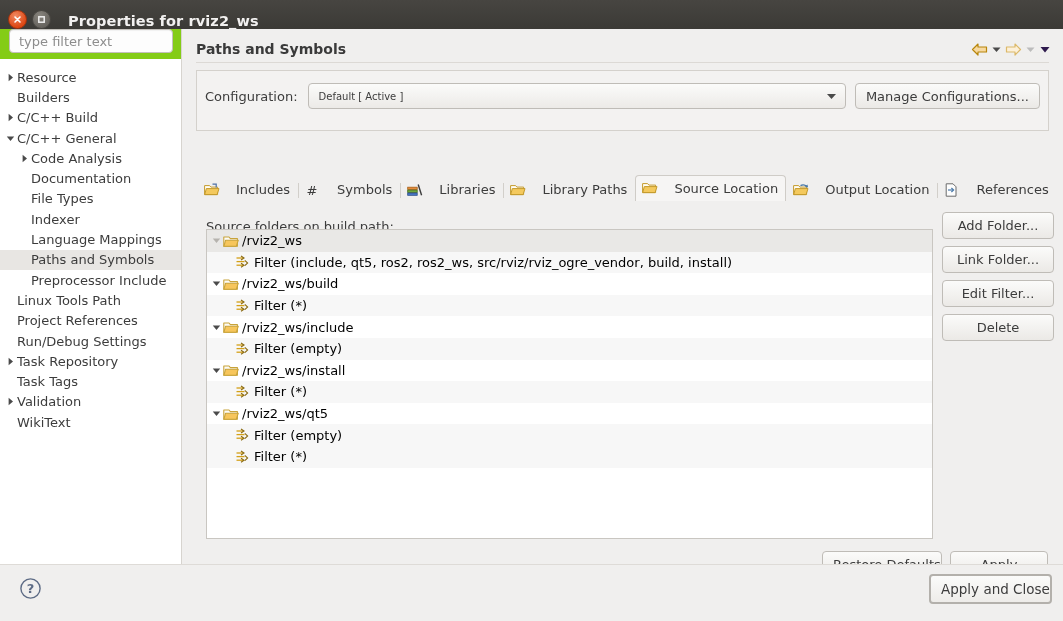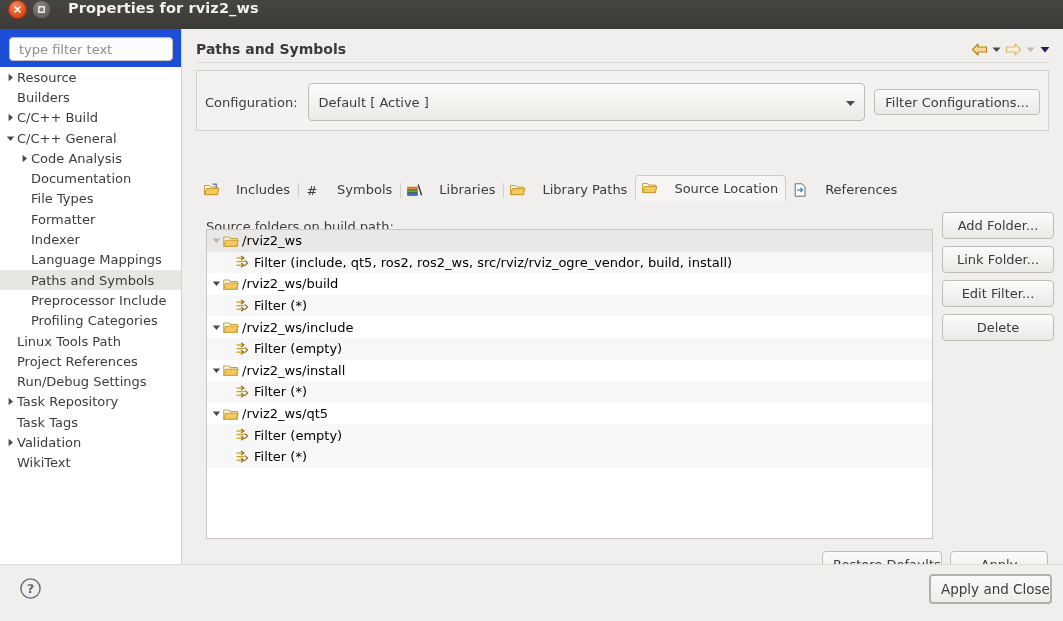--- a/index.html
+++ b/index.html
@@ -15,21 +15,21 @@
     color: #3c3c3c;
     overflow: hidden;
     position: relative;
   }
 
   
   .titlebar {
     height: 29px;
     background: linear-gradient(to bottom, #474541 0%, #3b3a36 100%);
     display: flex;
-    align-items: flex-start;
+    align-items: flex-end;
     padding: 0 8px;
     box-sizing: border-box;
   }
   .win-btn {
     width: 17px; height: 17px;
     border-radius: 50%;
     margin-right: 5px;
     display: flex; align-items: center; justify-content: center;
     flex: 0 0 auto;
     position: relative;
@@ -64,22 +64,22 @@
   
   .left-panel {
     position: absolute;
     left: 0; top: 0;
     width: 182px;
     height: 535px;
     background: #ffffff;
     box-sizing: border-box;
   }
   .filter-wrap {
-    padding: 8px 9px 6px 9px;
-    background: #1d4ed8;
+    padding: 0 9px 6px 9px;
+    background: #84cc16;
   }
   .filter-box {
     height: 24px;
     background: #fdfdfd;
     border: 1px solid #c3c0bb;
     border-radius: 4px;
     display: flex;
     align-items: center;
     padding: 0 5px 0 9px;
     box-sizing: border-box;
@@ -197,30 +197,30 @@
     padding: 12px 8px 0 8px;
   }
   .config-label {
     font-size: 13px;
     color: #3c3c3c;
     margin-right: 10px;
     white-space: nowrap;
   }
   .combo {
     flex: 1 1 auto;
-    height: 38px;
+    height: 26px;
     border: 1px solid #bfbcb7;
     border-radius: 4px;
     background: linear-gradient(to bottom, #fbfbfa 0%, #eceae7 100%);
     display: flex;
     align-items: center;
     justify-content: space-between;
     padding: 0 8px 0 10px;
     box-sizing: border-box;
-    font-size: 13px;
+    font-size: 10px;
     color: #3c3c3c;
     cursor: pointer;
     margin-right: 9px;
     white-space: nowrap;
   }
   .btn {
     border: 1px solid #bfbcb7;
     border-radius: 4px;
     background: linear-gradient(to bottom, #fbfbfa 0%, #ebe9e6 100%);
     font-family: inherit;
@@ -432,41 +432,33 @@
         <div class="tree-row lvl1">
           <span class="tw"></span>
           <span class="sb-label">Documentation</span>
         </div>
         <div class="tree-row lvl1">
           <span class="tw"></span>
           <span class="sb-label">File Types</span>
         </div>
         <div class="tree-row lvl1">
           <span class="tw"></span>
-          <span class="sb-label">Formatter</span>
+          <span class="sb-label">Indexer</span>
         </div>
         <div class="tree-row lvl1">
           <span class="tw"></span>
-          <span class="sb-label">Indexer</span>
+          <span class="sb-label">Language Mappings</span>
+        </div>
+        <div class="tree-row lvl1 selected">
+          <span class="tw"></span>
+          <span class="sb-label">Paths and Symbols</span>
         </div>
         <div class="tree-row lvl1">
           <span class="tw"></span>
-          <span class="sb-label">Language Mappings</span>
-        </div>
-        <div class="tree-row lvl1 selected">
-          <span class="tw"></span>
-          <span class="sb-label">Paths and Symbols</span>
-        </div>
-        <div class="tree-row lvl1">
-          <span class="tw"></span>
           <span class="sb-label">Preprocessor Include</span>
-        </div>
-        <div class="tree-row lvl1">
-          <span class="tw"></span>
-          <span class="sb-label">Profiling Categories</span>
         </div>
         <div class="tree-row lvl0">
           <span class="tw"></span>
           <span class="sb-label">Linux Tools Path</span>
         </div>
         <div class="tree-row lvl0">
           <span class="tw"></span>
           <span class="sb-label">Project References</span>
         </div>
         <div class="tree-row lvl0">
@@ -542,21 +534,21 @@
     <div class="config-row">
       <span class="config-label">Configuration:</span>
       <div class="combo">
         <span>Default  [ Active ]</span>
         <span>
           <svg width="11" height="8" viewBox="0 0 11 8">
               <path d="M1 2 L10 2 L5.5 7 Z" fill="#4a4a4a"></path>
             </svg>
         </span>
       </div>
-      <button class="btn">Filter Configurations...</button>
+      <button class="btn">Manage Configurations...</button>
     </div>
   </div>
 
   <div class="tabs">
       <div class="tab">
         <span class="tab-ico">
           <svg width="16" height="14" viewBox="0 0 16 14">
             <path d="M0.6 2.6 H5.6 L6.9 4.1 H13.6 V11.6 H0.6 Z" fill="#fffdf6" stroke="#c49a2c" stroke-width="1"></path>
             <path d="M2.3 5.6 H15 L13.1 11.6 H0.7 Z" fill="#f4c95d" stroke="#c49a2c" stroke-width="1"></path>
             <path d="M8.5 1.2 L12.2 1.2 L12.2 4.4" fill="none" stroke="#4a6fa5" stroke-width="1.2"></path>
@@ -593,20 +585,31 @@
         <span>Library Paths</span>
       </div>
       <div class="tab active">
         <span class="tab-ico">
           <svg width="16" height="14" viewBox="0 0 16 14">
             <path d="M0.6 2.6 H5.6 L6.9 4.1 H13.6 V11.6 H0.6 Z" fill="#fffdf6" stroke="#c49a2c" stroke-width="1"></path>
             <path d="M2.3 5.6 H15 L13.1 11.6 H0.7 Z" fill="#f4c95d" stroke="#c49a2c" stroke-width="1"></path>
           </svg>
         </span>
         <span>Source Location</span>
+      </div>
+      <div class="tab">
+        <span class="tab-ico">
+          <svg width="16" height="14" viewBox="0 0 16 14">
+            <path d="M0.6 2.6 H5.6 L6.9 4.1 H13.6 V11.6 H0.6 Z" fill="#fffdf6" stroke="#c49a2c" stroke-width="1"></path>
+            <path d="M2.3 5.6 H15 L13.1 11.6 H0.7 Z" fill="#f4c95d" stroke="#c49a2c" stroke-width="1"></path>
+            <path d="M7.5 2.6 C10 1.2 13 2.2 14.4 4" fill="none" stroke="#4a79a8" stroke-width="1.3"></path>
+            <path d="M14.6 1.4 L14.8 4.4 L11.9 3.6 Z" fill="#4a79a8"></path>
+          </svg>
+        </span>
+        <span>Output Location</span>
       </div>
       <div class="tab">
         <span class="tab-ico">
           <svg width="14" height="14" viewBox="0 0 14 14">
             <path d="M2.2 0.8 H9 L12 3.8 V13.2 H2.2 Z" fill="#fdfdfd" stroke="#6b6b6b" stroke-width="1"></path>
             <path d="M4 7 H9" stroke="#4a79a8" stroke-width="1.2"></path>
             <path d="M7.4 5 L9.6 7 L7.4 9" fill="none" stroke="#4a79a8" stroke-width="1.2"></path>
           </svg>
         </span>
         <span>References</span>

